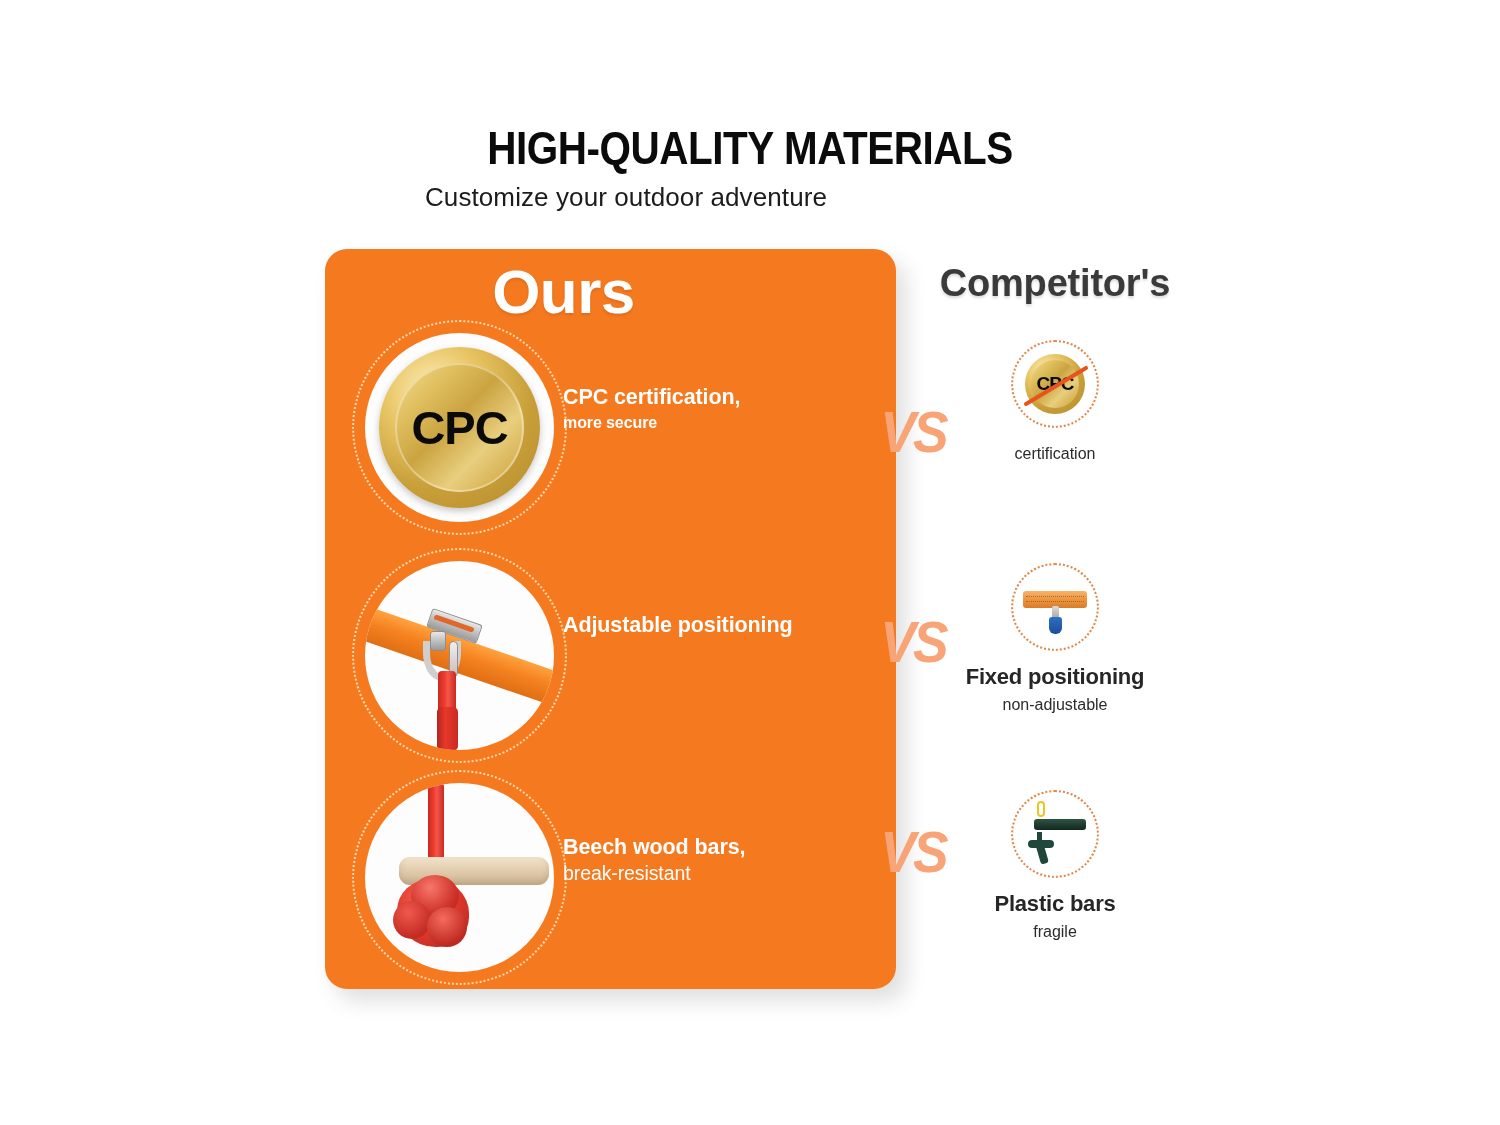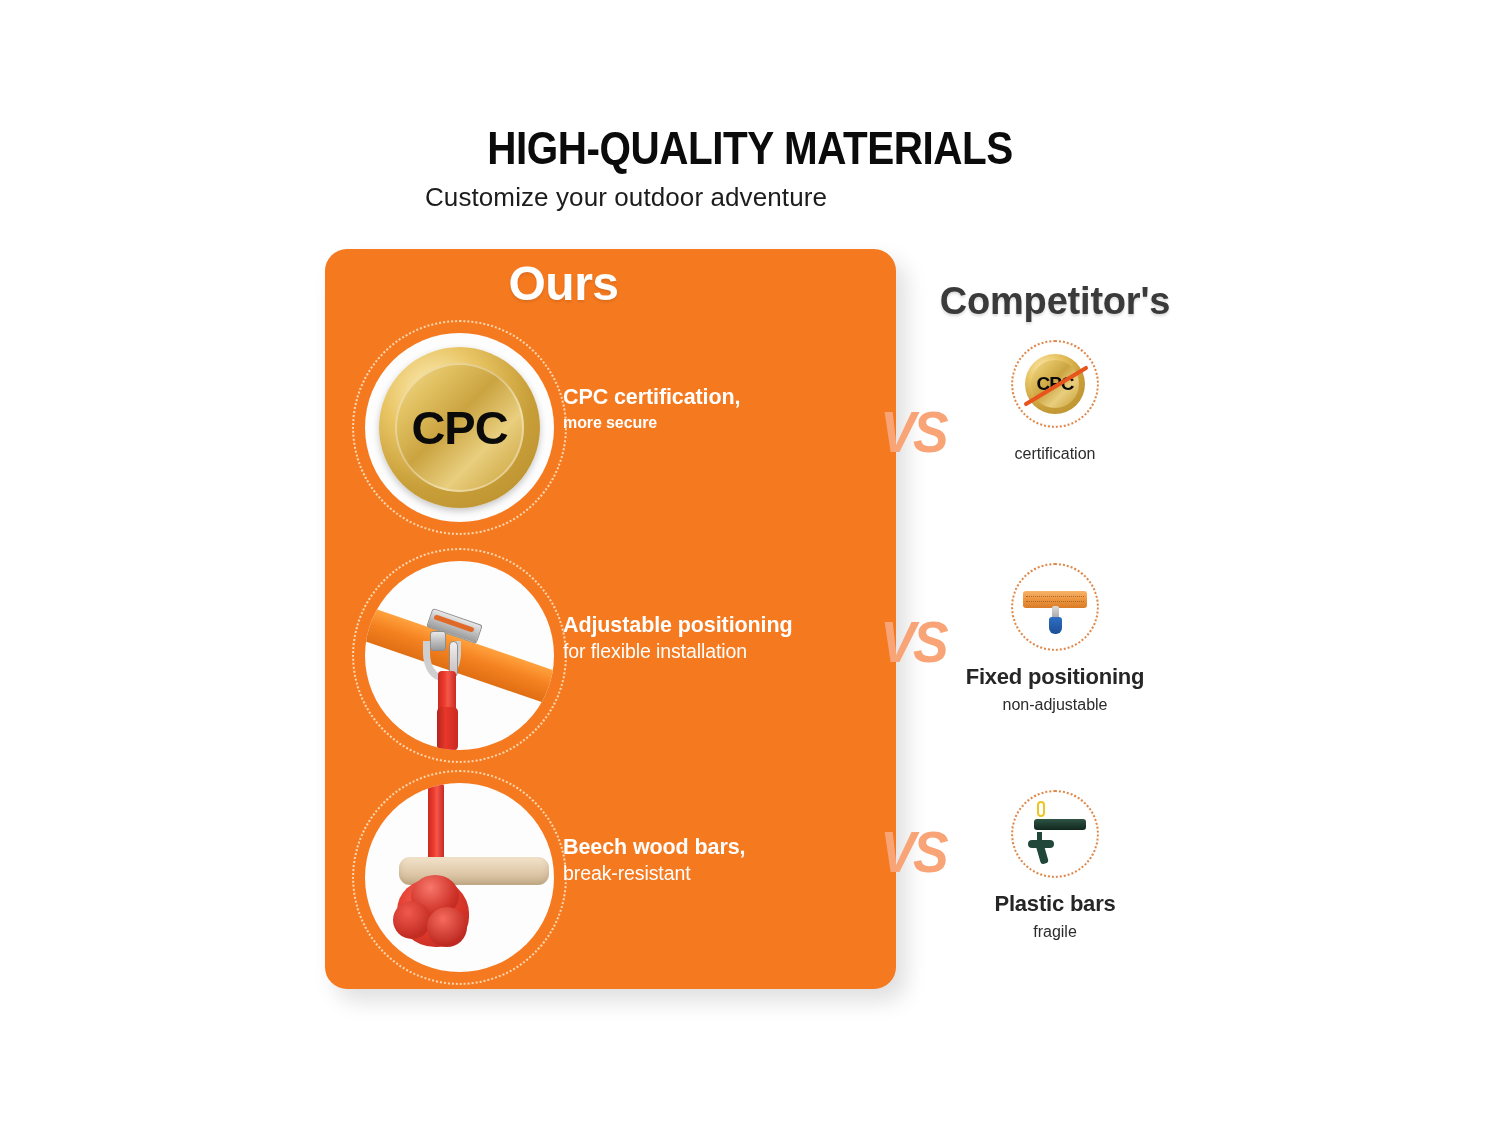--- a/index.html
+++ b/index.html
@@ -59,38 +59,37 @@
     box-shadow: 10px 12px 22px rgba(0,0,0,0.13);
   }
   .ours-label {
     position: absolute;
     left: 325px;
     top: 256px;
     width: 477px;
     text-align: center;
     font-family: "Liberation Sans Narrow", "Liberation Sans", sans-serif;
     font-weight: 700;
-    font-size: 48px;
+    font-size: 62px;
     color: #ffffff;
     letter-spacing: -0.5px;
     text-shadow: 0 2px 3px rgba(0,0,0,0.10);
   }
   .comp-label {
     position: absolute;
     left: 905px;
     top: 262px;
     width: 300px;
     text-align: center;
     font-family: "Liberation Sans Narrow", "Liberation Sans", sans-serif;
     font-weight: 700;
     font-size: 38px;
     color: #3a3a3a;
     letter-spacing: -0.2px;
     text-shadow: 0 2px 3px rgba(0,0,0,0.16);
-    margin-top: 18px;
   }
 
   
   .ours-row { position: absolute; left: 325px; width: 571px; height: 215px; }
   .ours-row.r1 { top: 320px; }
   .ours-row.r2 { top: 548px; }
   .ours-row.r3 { top: 770px; }
 
   .ours-circle-wrap {
     position: absolute;
@@ -334,21 +333,20 @@
         <div class="buckle-plate" style="left:68px;top:60px;width:42px;height:5px;background:#E0692A;border:none;transform:rotate(19deg);"></div>
         <div class="buckle-plate" style="left:65px;top:70px;width:16px;height:20px;"></div>
         <div class="carabiner" style="left:58px;top:80px;width:38px;height:40px;"></div>
         <div class="buckle-plate" style="left:84px;top:80px;width:9px;height:36px;border-radius:5px;background:linear-gradient(180deg,#f0f0f0,#c9bcbc);"></div>
         <div class="rope-v" style="left:73px;top:110px;width:18px;height:80px;"></div>
         <div class="rope-v" style="left:72px;top:146px;width:21px;height:44px;border-radius:5px;background:linear-gradient(90deg,#B3241D,#E8382A 40%,#C92A22);"></div>
       </div>
     </div>
     <div class="ours-text light">
       <div class="line1">Adjustable positioning</div>
-      <div class="line2">for flexible installation</div>
     </div>
   </div>
 
   <div class="ours-row r3">
     <div class="ours-circle-wrap">
       <div class="dotted-ring"></div>
       <div class="photo-circle">
         <div class="rope-v" style="left:63px;top:0px;width:16px;height:102px;"></div>
         <div class="wood-bar" style="left:34px;top:74px;width:150px;height:28px;"></div>
         <div class="knot" style="left:32px;top:96px;width:72px;height:68px;"></div>

